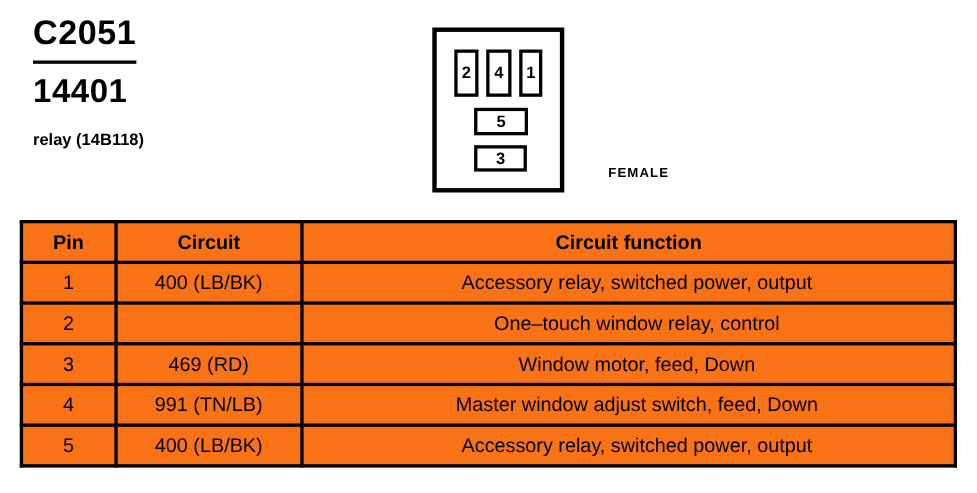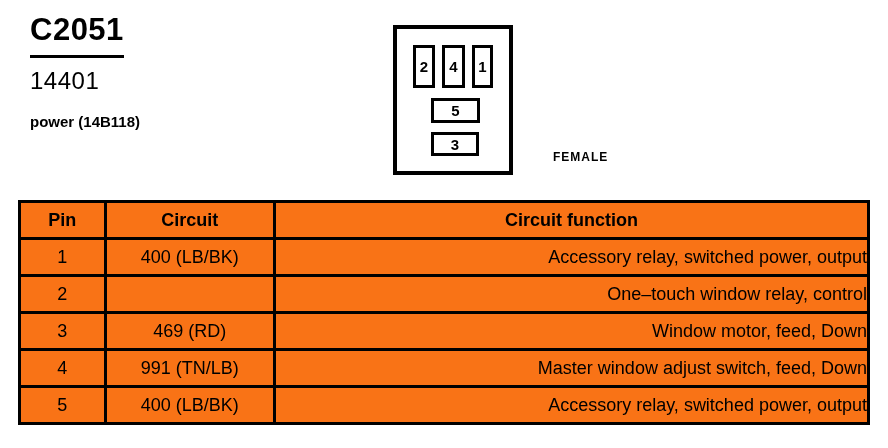--- a/index.html
+++ b/index.html
@@ -14,21 +14,21 @@
 
   
   .hdr { position: absolute; left: 30px; top: 12px; }
   .connector-id {
     font-size: 31px; font-weight: bold; letter-spacing: 0.5px;
     display: inline-block;
     padding-bottom: 7px;
     border-bottom: 3px solid #000;
   }
   .part-number {
-    font-size: 24px; font-weight: normal; letter-spacing: 0.5px;
+    font-size: 30px; font-weight: bold; letter-spacing: 0.5px;
     margin-top: 9px;
   }
   .descr {
     margin-top: 16px;
     font-size: 15px; font-weight: bold;
     line-height: 22px;
   }
 
   
   .conn-box {
@@ -67,32 +67,32 @@
     height: 37px;
     font-size: 18px;
     vertical-align: middle;
     white-space: nowrap;
   }
   table.pinout th { font-weight: bold; text-align: center; }
   col.c-pin { width: 86px; }
   col.c-circuit { width: 170px; }
   col.c-function { width: 596px; }
   td.pin-cell, td.circuit-cell { text-align: center; }
-  td.function-cell { text-align: right; padding-left: 15px; margin-left: 20px; }
+  td.function-cell { text-align: center; padding-left: 15px; margin-left: 20px; }
 </style>
 </head>
 <body>
 
 <div class="page">
 
   <div class="hdr">
     <div class="connector-id">C2051</div>
     <div class="part-number">14401</div>
     <div class="descr">
-      <div>power (14B118)</div>
+      <div>relay (14B118)</div>
     </div>
   </div>
 
   <div class="conn-box">
     <div class="cavity cav-2">2</div>
     <div class="cavity cav-4">4</div>
     <div class="cavity cav-1">1</div>
     <div class="cavity cav-5">5</div>
     <div class="cavity cav-3">3</div>
   </div>

